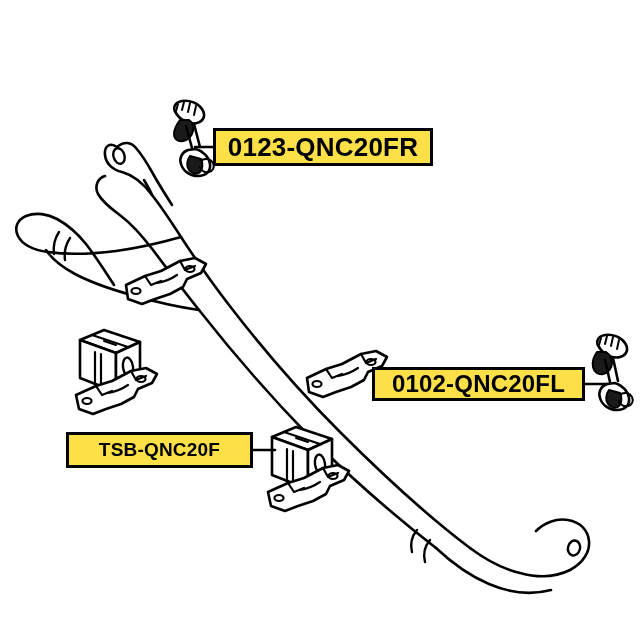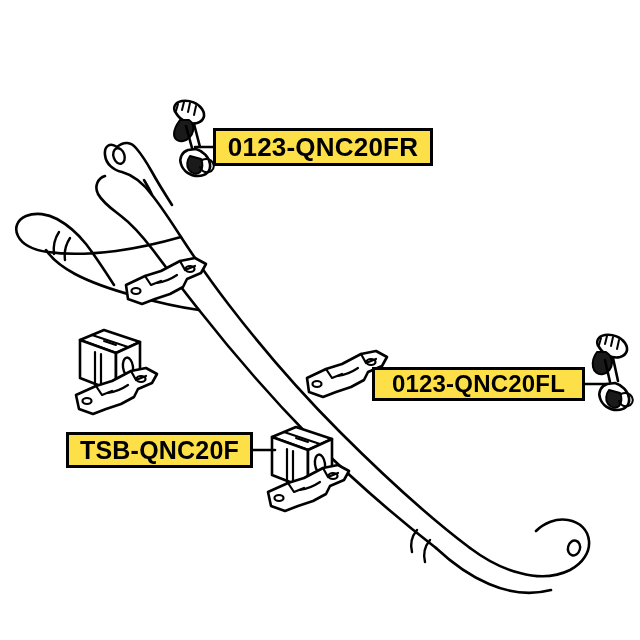--- a/index.html
+++ b/index.html
@@ -51,21 +51,21 @@
     top: 367px;
     width: 213px;
     height: 34px;
     font-size: 24px;
   }
   #label-tsb {
     left: 66px;
     top: 432px;
     width: 187px;
     height: 36px;
-    font-size: 25px;
+    font-size: 19px;
   }
 </style>
 </head>
 <body>
 
 <div id="diagram-root">
 
   <svg id="diagram-svg" viewBox="0 0 640 640">
     <g fill="none" stroke="#000000" stroke-width="2.6" stroke-linecap="round" stroke-linejoin="round">
 
@@ -238,17 +238,17 @@
         <line x1="213" y1="147" x2="195" y2="147"></line>
         <line x1="585" y1="384" x2="607" y2="384"></line>
         <line x1="253" y1="450" x2="275" y2="450"></line>
       </g>
 
     </g>
   </svg>
 
   <div class="label-box" id="label-fr">0123-QNC20FR</div>
 
-  <div class="label-box" id="label-fl">0123-QNC20FL</div>
+  <div class="label-box" id="label-fl">0102-QNC20FL</div>
 
   <div class="label-box" id="label-tsb">TSB-QNC20F</div>
 
 </div>
 
 </body></html>

